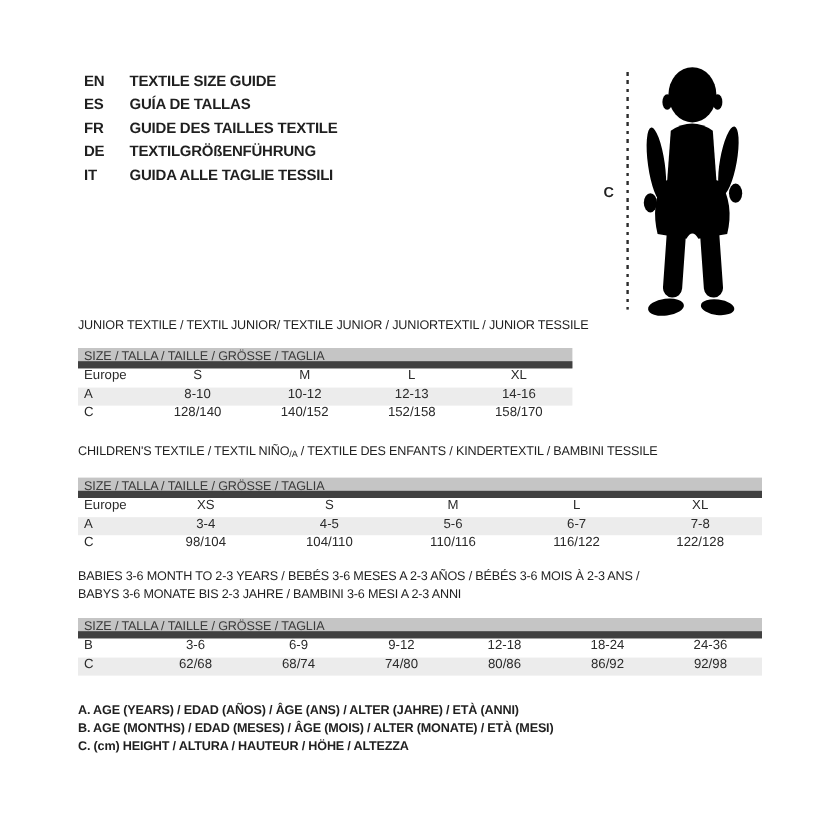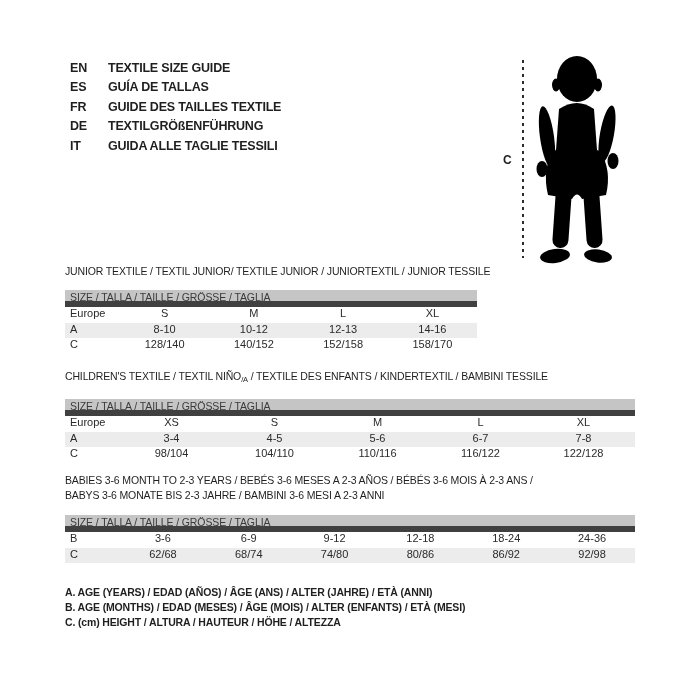--- a/index.html
+++ b/index.html
@@ -160,15 +160,15 @@
     <div class="cell">68/74</div>
     <div class="cell">74/80</div>
     <div class="cell">80/86</div>
     <div class="cell">86/92</div>
     <div class="cell">92/98</div>
   </div>
 </div>
 
 <div class="footnotes">
   <div class="footnote">A. AGE (YEARS) / EDAD (AÑOS) / ÂGE (ANS) / ALTER (JAHRE) / ETÀ (ANNI)</div>
-  <div class="footnote">B. AGE (MONTHS) / EDAD (MESES) / ÂGE (MOIS) / ALTER (ENFANTS) / ETÀ (MESI)</div>
+  <div class="footnote">B. AGE (MONTHS) / EDAD (MESES) / ÂGE (MOIS) / ALTER (MONATE) / ETÀ (MESI)</div>
   <div class="footnote">C. (cm) HEIGHT / ALTURA / HAUTEUR / HÖHE / ALTEZZA</div>
 </div>
 
 </body></html>

